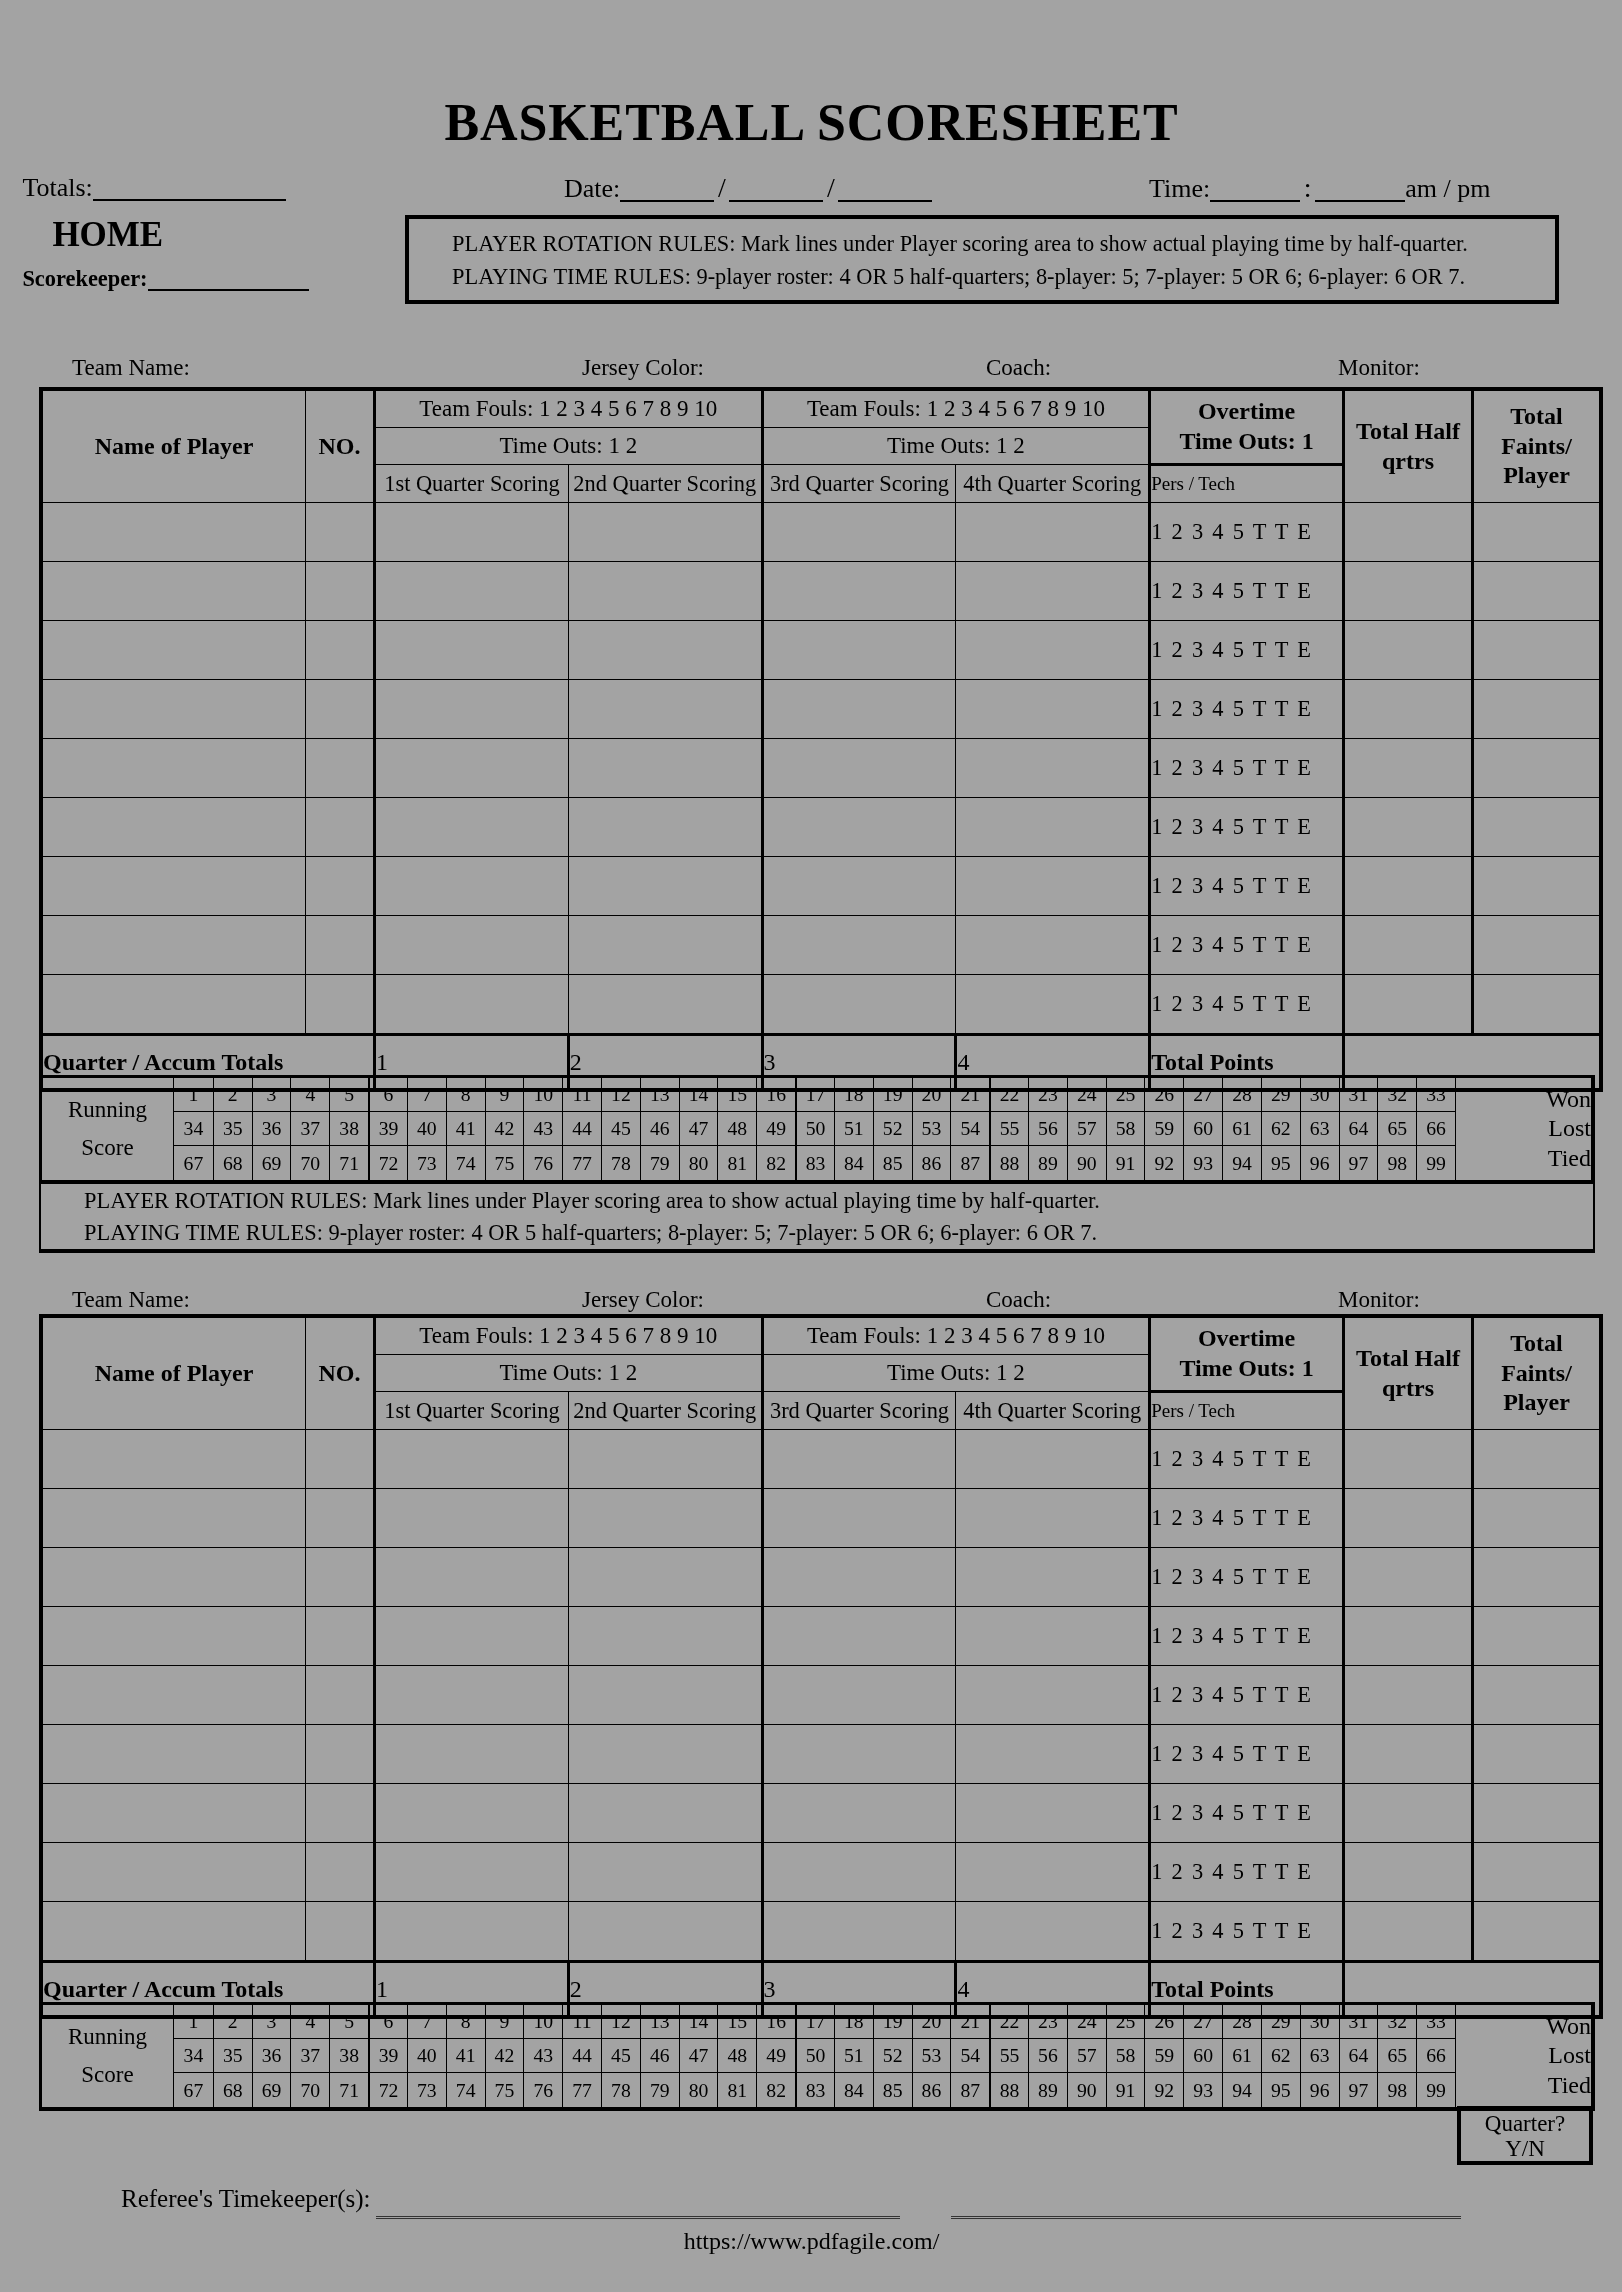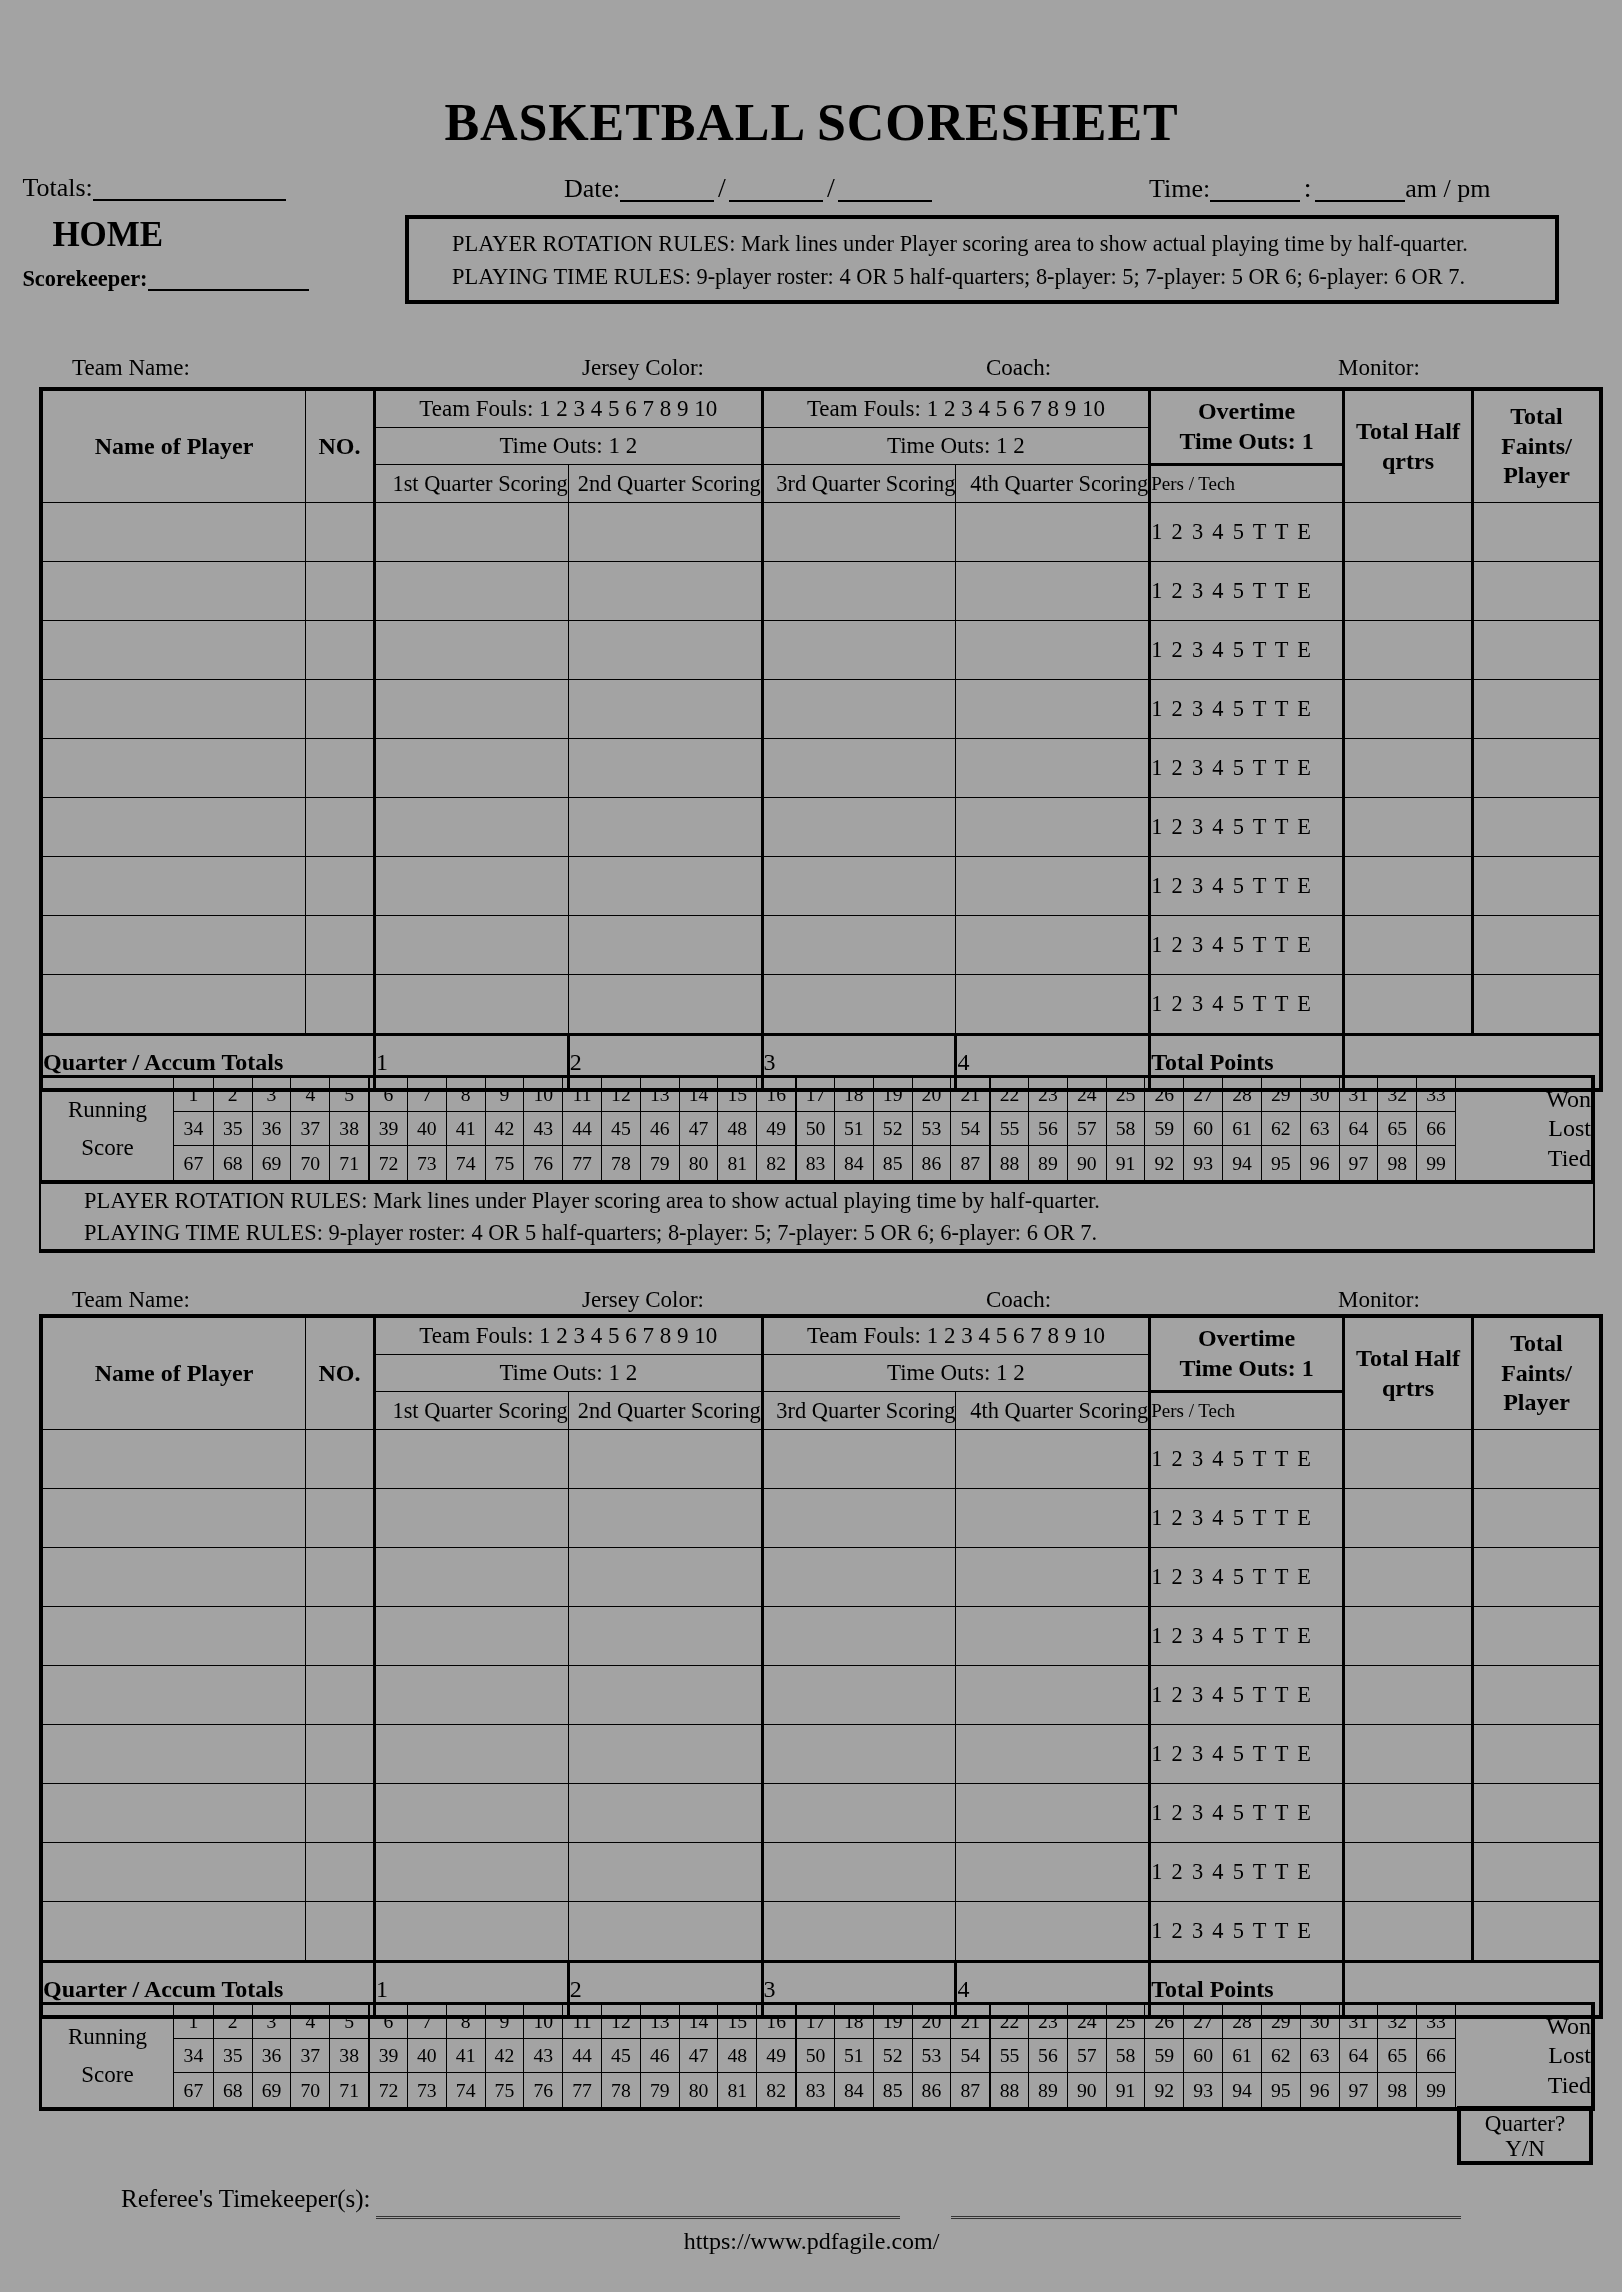--- a/index.html
+++ b/index.html
@@ -63,21 +63,21 @@
     width:1564px; border:4.5px solid #000;
   }
   table.score td, table.score th { border:1.8px solid #000; padding:0; overflow:hidden; }
   .c-name  { width:262px; } .c-no { width:67px; }
   .c-q1 { width:206px; } .c-q2 { width:212px; } .c-q3 { width:203px; } .c-q4 { width:199px; }
   .c-pers { width:162px; } .c-half { width:126px; } .c-faints { width:125px; }
   .br4 { border-right-width:3.6px !important; }
   .bb4 { border-bottom-width:3.6px !important; }
   th.hd { font-weight:bold; font-size:24px; text-align:center; line-height:29.6px; }
   td.hsub { font-size:23px; text-align:center; height:36px; }
-  td.hq { font-size:22.4px; text-align:right; height:36px; padding-left:1.8px; white-space:nowrap; }
+  td.hq { font-size:22.4px; text-align:center; height:36px; padding-left:1.8px; white-space:nowrap; }
   td.hpers { font-size:19px; text-align:left; height:36px; padding-left:3.6px; }
   tbody.players td { height:58px; }
   td.pers-marks { font-size:22.4px; letter-spacing:1.8px; padding-left:4.5px; white-space:nowrap; }
   tfoot td { height:52px; border-top-width:3.6px !important; font-size:24px; }
   td.tot-label { font-weight:bold; padding-left:16px; }
   td.tot-q { padding-left:25px; }
   td.tot-pts { font-weight:bold; padding-left:5.4px; }
 
   
   .running {

